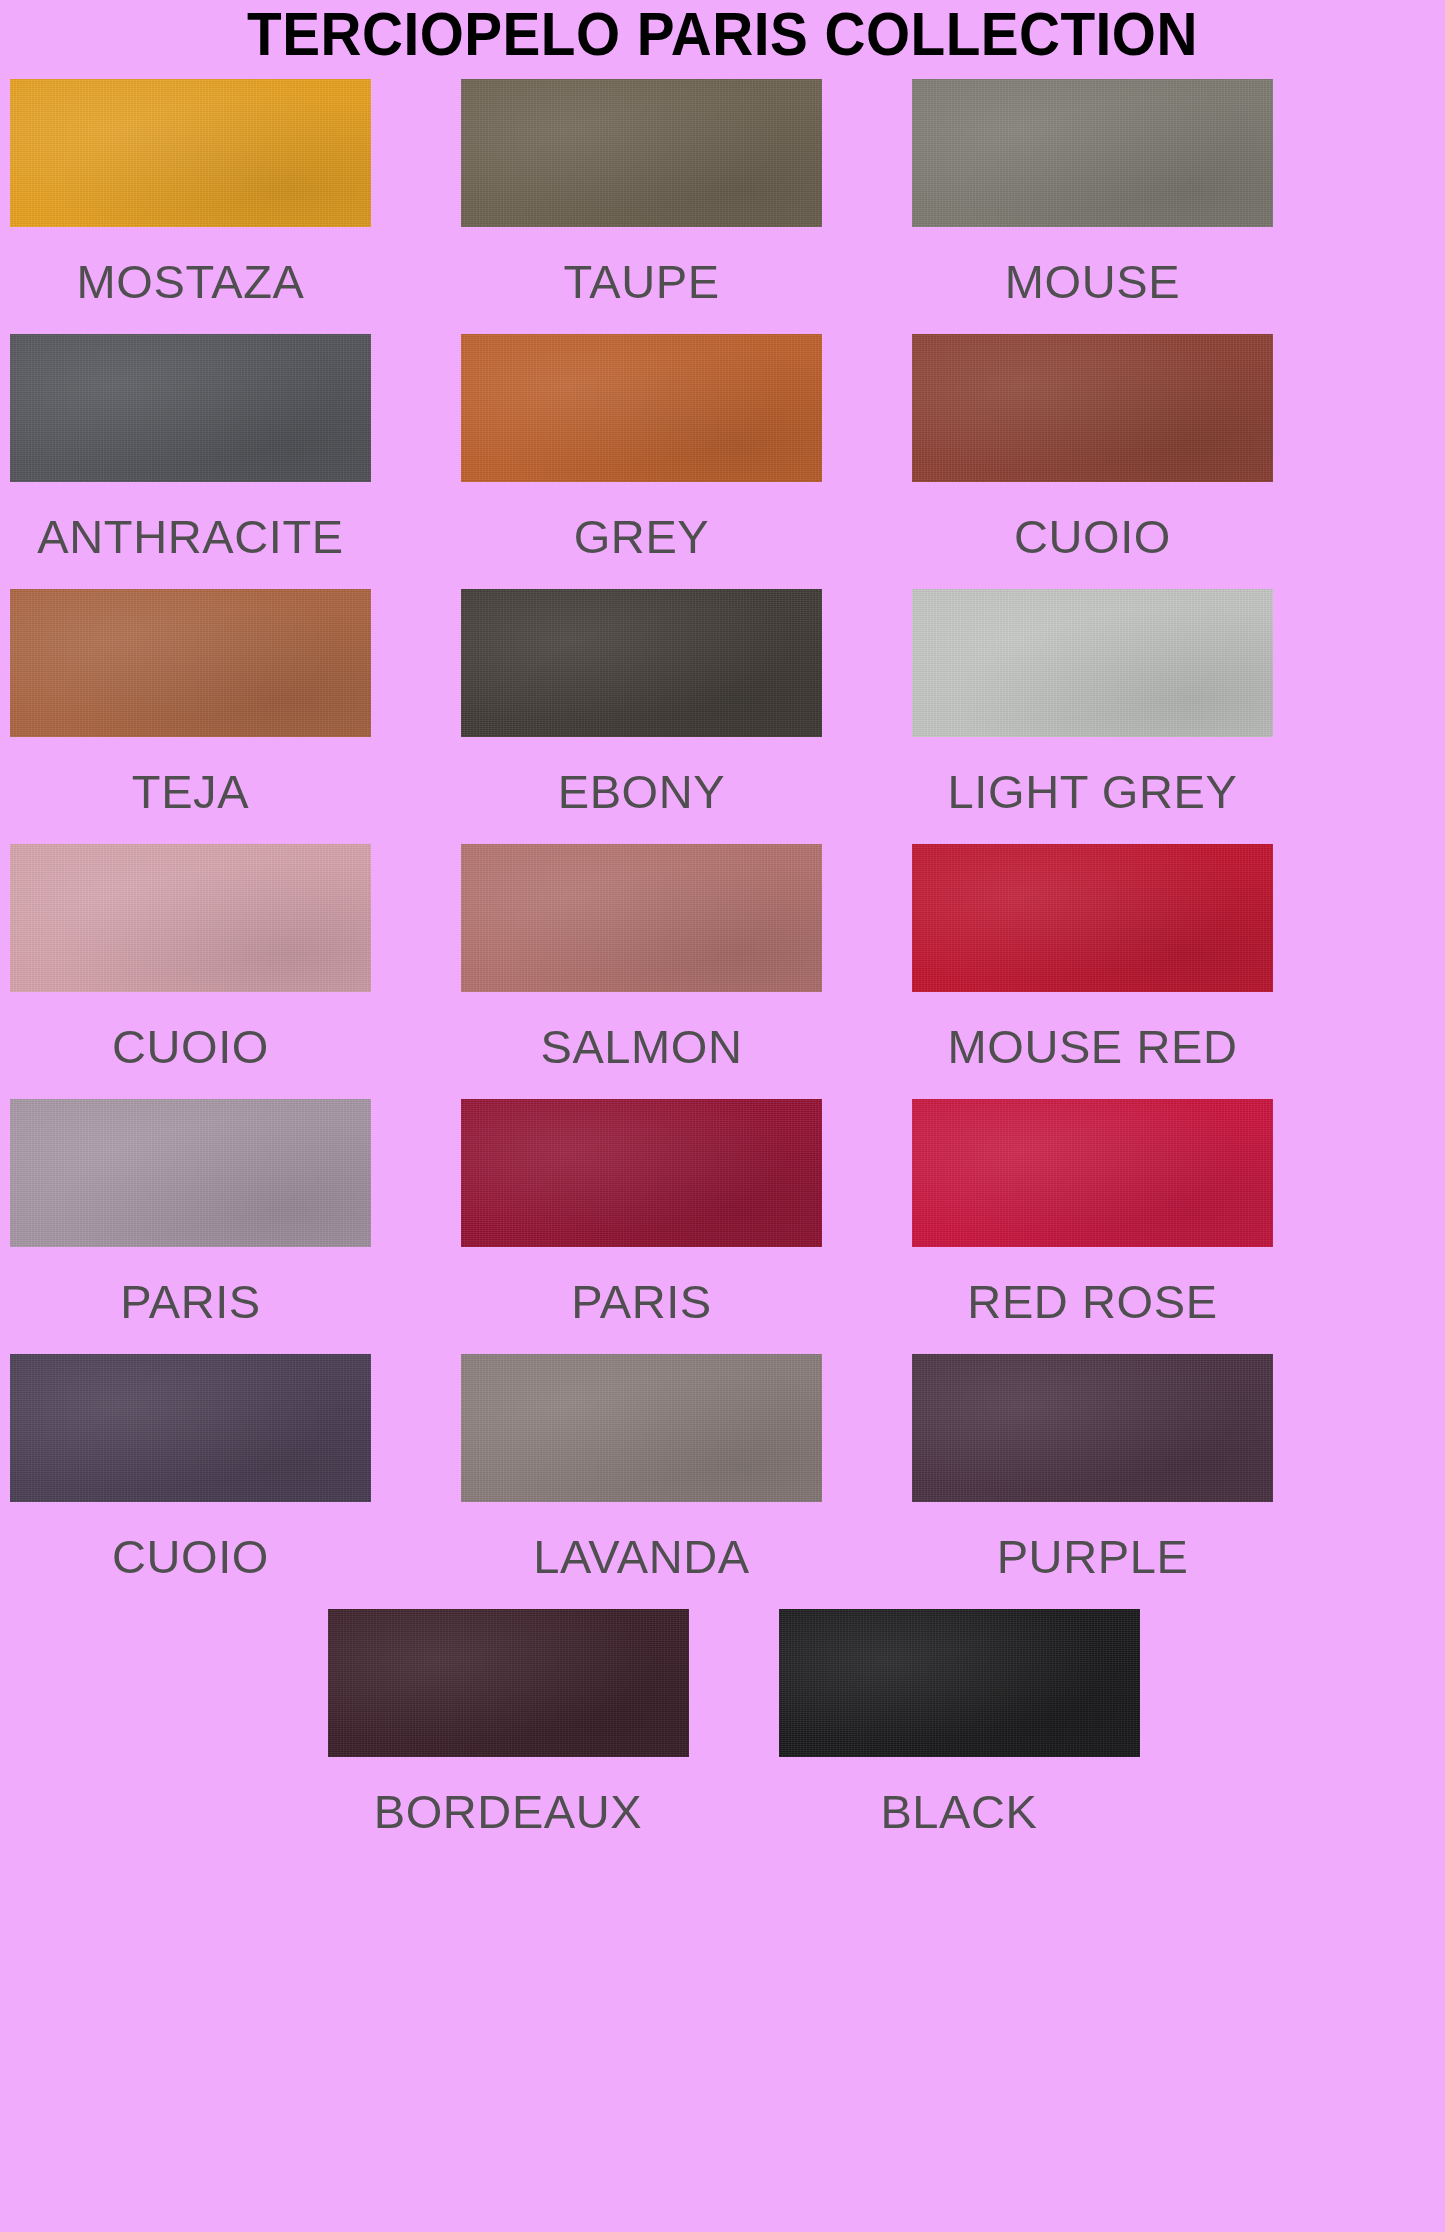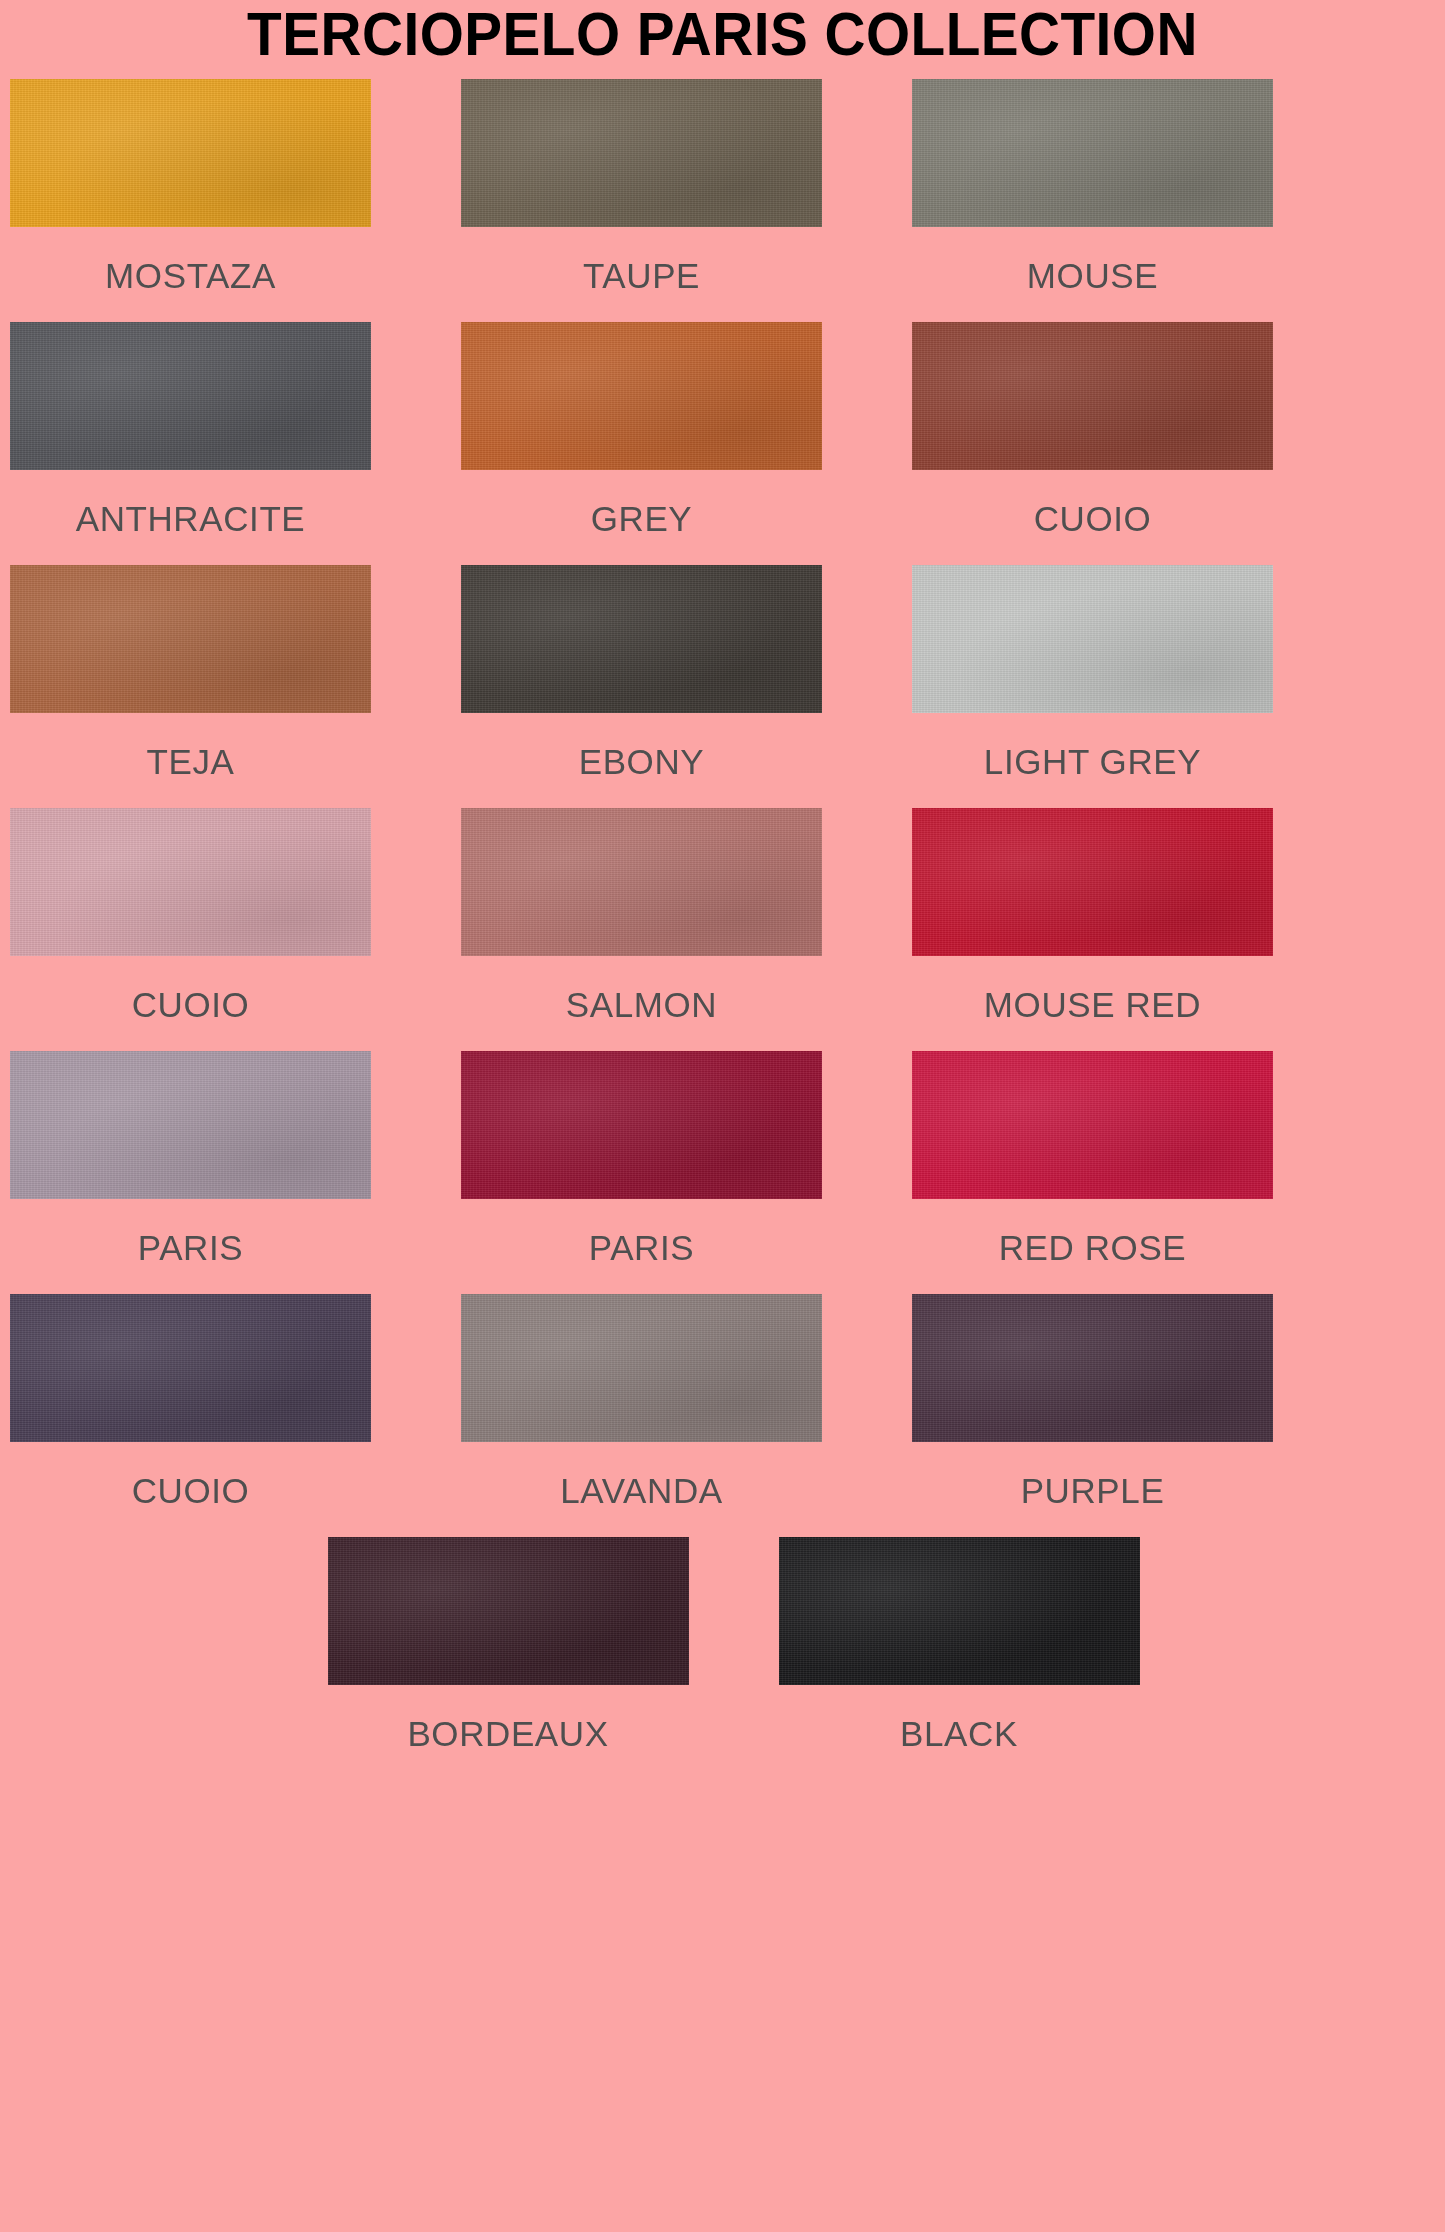--- a/index.html
+++ b/index.html
@@ -11,21 +11,21 @@
     width: 1445px;
     height: 2232px;
     font-family: "Liberation Sans", sans-serif;
     overflow: hidden;
   }
 
   .page {
     position: relative;
     width: 1445px;
     height: 2232px;
-    background: #fca5a5;
+    background: #f0abfc;
   }
 
   .collection-title {
     text-align: center;
     font-family: "Liberation Sans", sans-serif;
     font-weight: bold;
     font-size: 61px;
     letter-spacing: 0.5px;
     color: #000000;
     line-height: 1;
@@ -90,21 +90,21 @@
     inset: 0;
     background:
       radial-gradient(ellipse at 30% 35%, rgba(255,255,255,0.09), rgba(255,255,255,0) 62%),
       radial-gradient(ellipse at 78% 75%, rgba(0,0,0,0.10), rgba(0,0,0,0) 60%);
     pointer-events: none;
     z-index: 1;
   }
 
   .swatch-label {
     font-family: "Liberation Sans", sans-serif;
-    font-size: 35px;
+    font-size: 47px;
     color: #4f4f4f;
     letter-spacing: 0.6px;
     text-align: right;
     line-height: 1;
     padding-top: 31px;
     padding-bottom: 29px;
     white-space: nowrap;
   }
 </style>
 </head>

